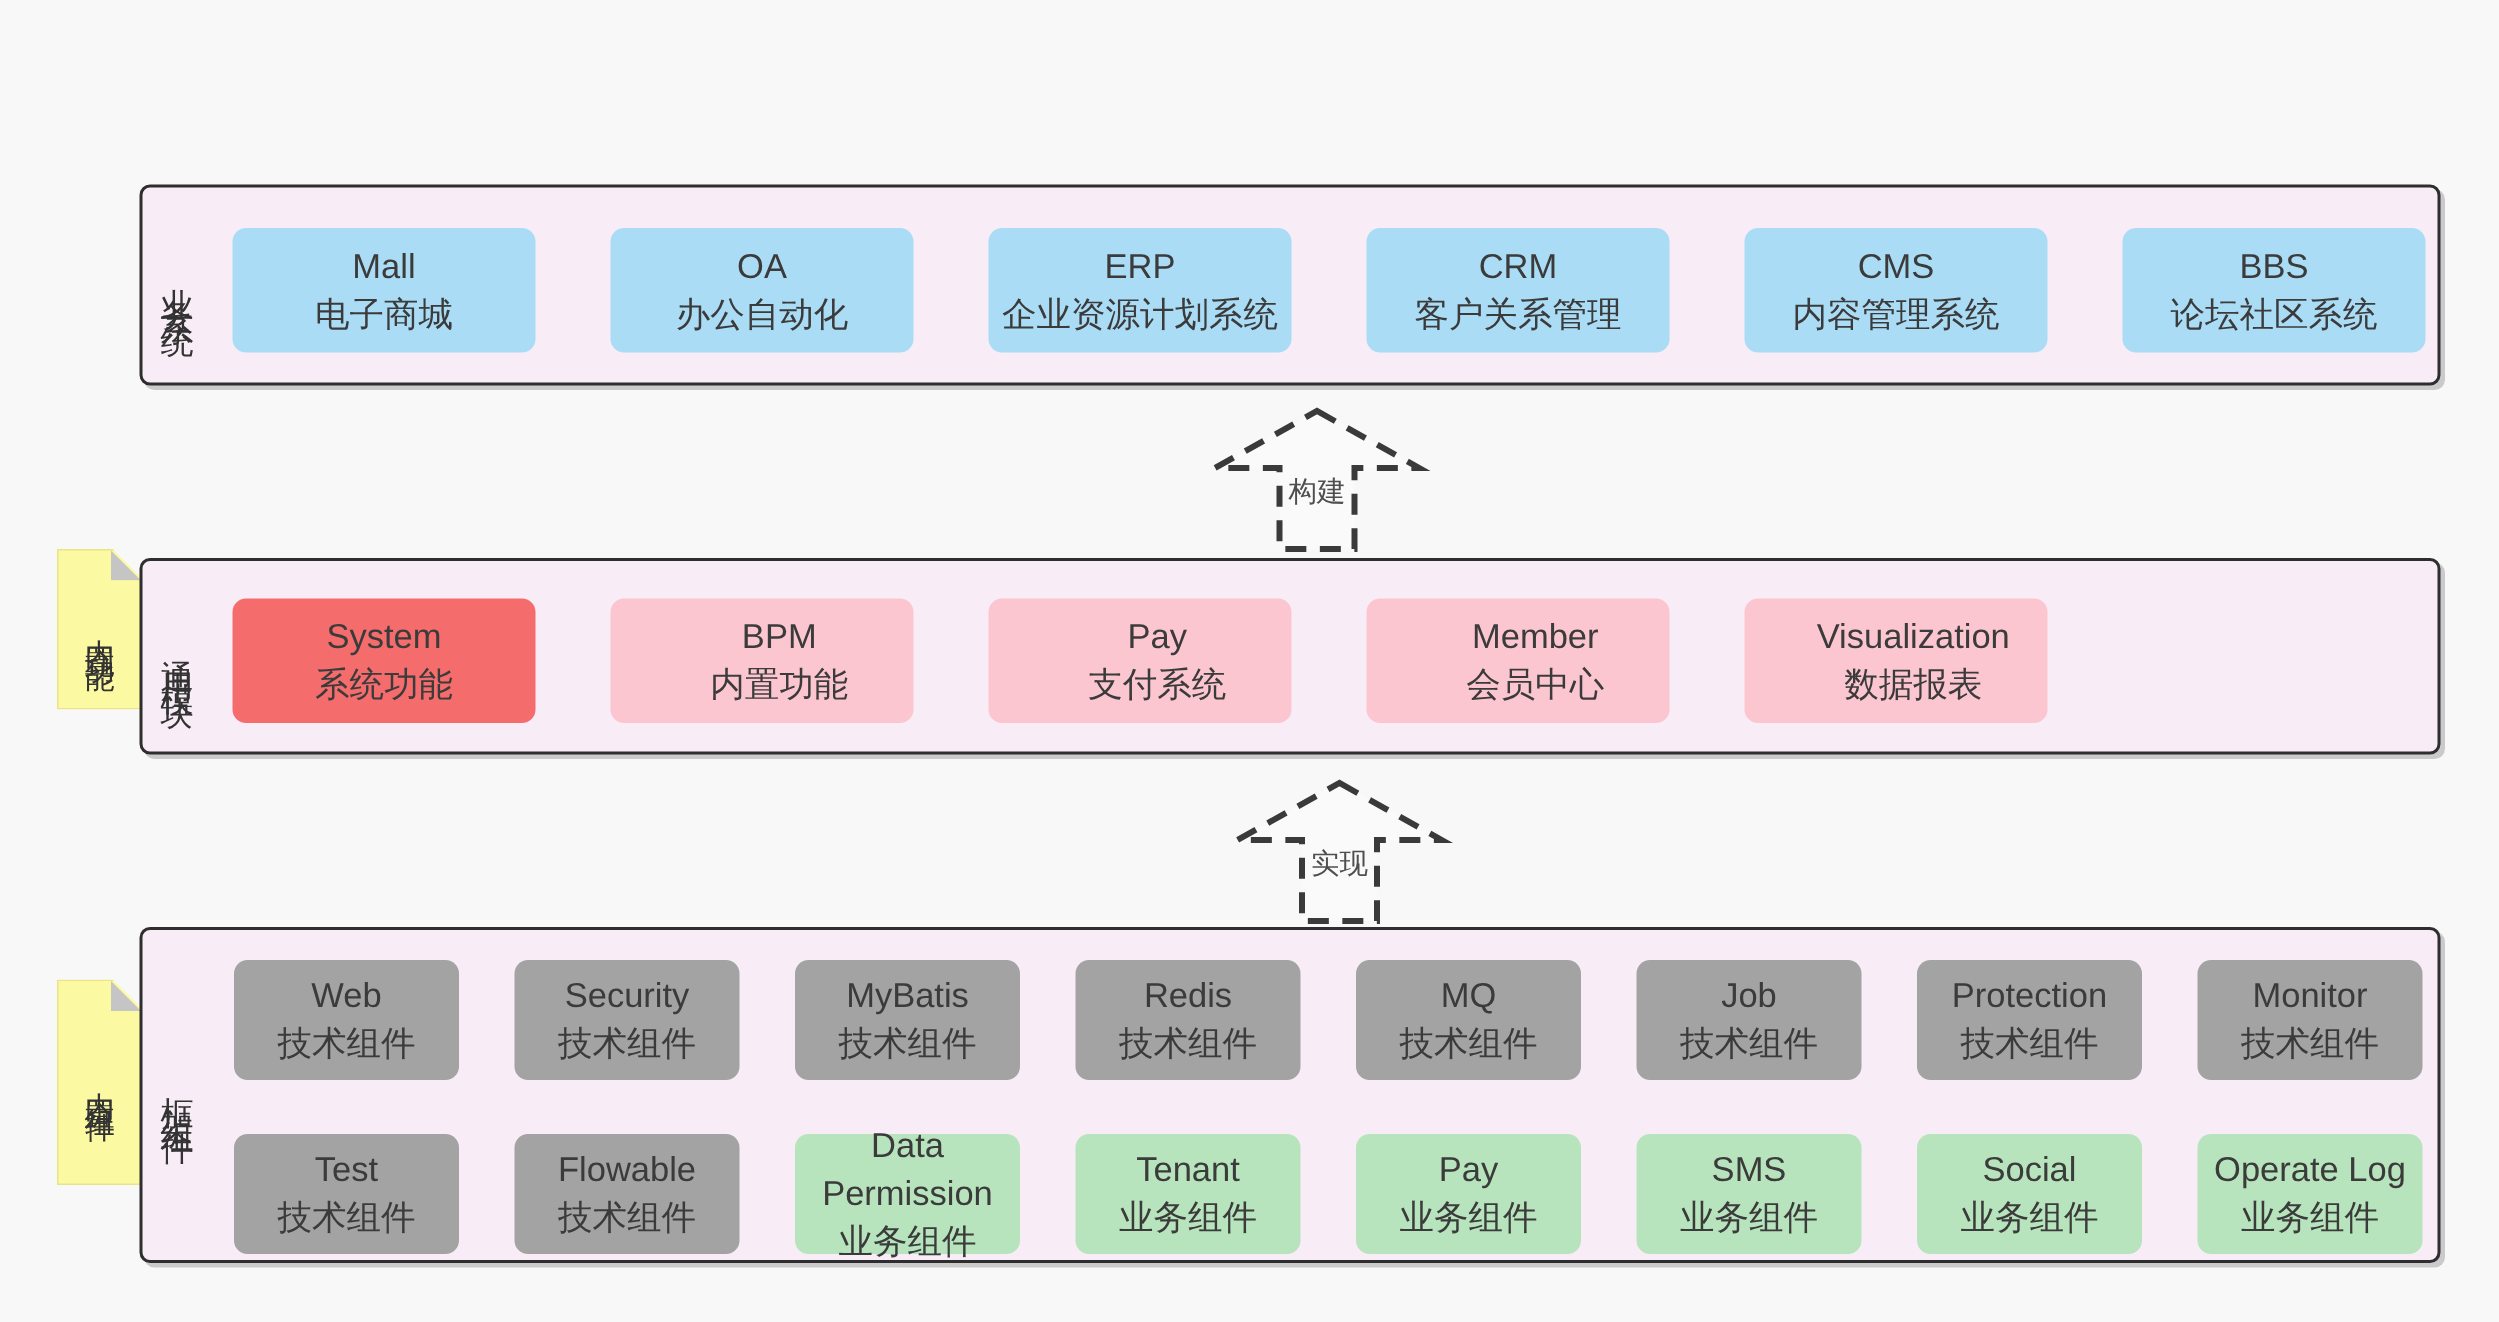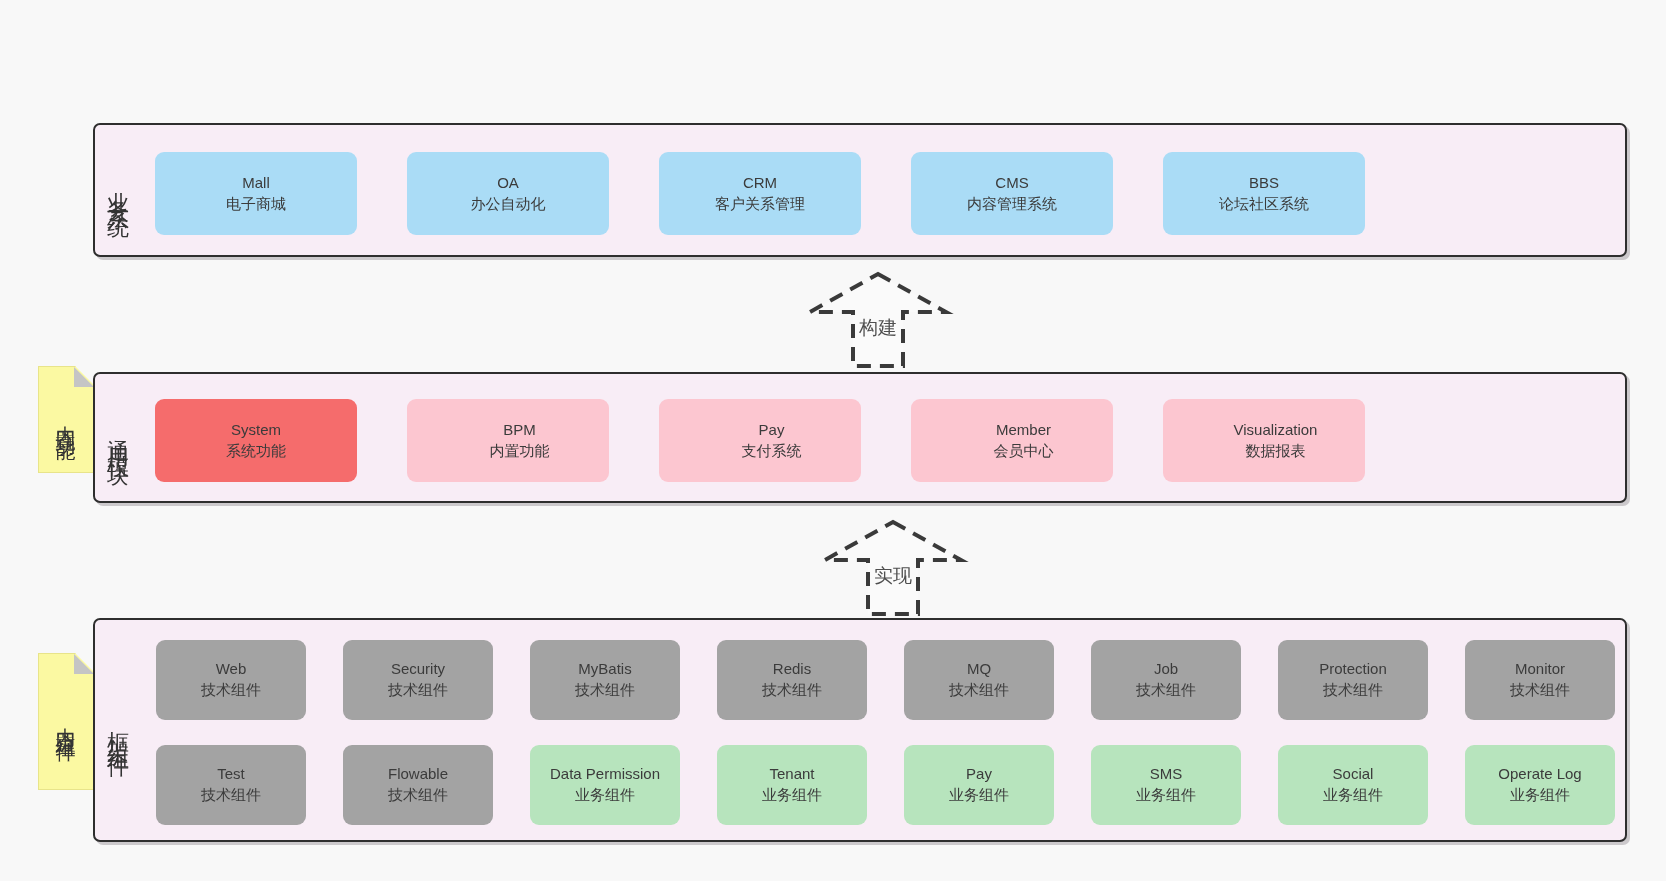--- a/index.html
+++ b/index.html
@@ -69,28 +69,28 @@
     white-space:nowrap;
   }
 
   
   .row{position:absolute;display:flex;}
   .row-6{left:60px;gap:50px;}
   .row-8{left:61px;gap:37px;}
   .row-business{top:27px;}
   .row-modules{top:25px;align-items:flex-end;}
   .row-comp-1{top:20px;}
-  .row-comp-2{top:125px;}
+  .row-comp-2{top:136px;}
 
   .box{
     border-radius:9px;
     display:flex;flex-direction:column;
     align-items:center;justify-content:center;
     text-align:center;
-    font-size:15px;
+    font-size:23px;
     line-height:1.38;
     color:#3b3b3b;
     box-sizing:border-box;
     padding:2px 6px;
   }
   .row-6 .box{width:202px;height:83px;}
   .row-8 .box{width:150px;height:80px;}
   .blue{background:#aadcf6;}
   .red{background:#f56c6c;}
   .pink{background:#fcc6d0;padding-left:29px;}
@@ -133,20 +133,24 @@
     <div class="row row-6 row-business">
       <div class="box blue">
         <span>Mall</span>
         <span>电子商城</span>
       </div>
       <div class="box blue">
         <span>OA</span>
         <span>办公自动化</span>
       </div>
       <div class="box blue">
+        <span>ERP</span>
+        <span>企业资源计划系统</span>
+      </div>
+      <div class="box blue">
         <span>CRM</span>
         <span>客户关系管理</span>
       </div>
       <div class="box blue">
         <span>CMS</span>
         <span>内容管理系统</span>
       </div>
       <div class="box blue">
         <span>BBS</span>
         <span>论坛社区系统</span>

